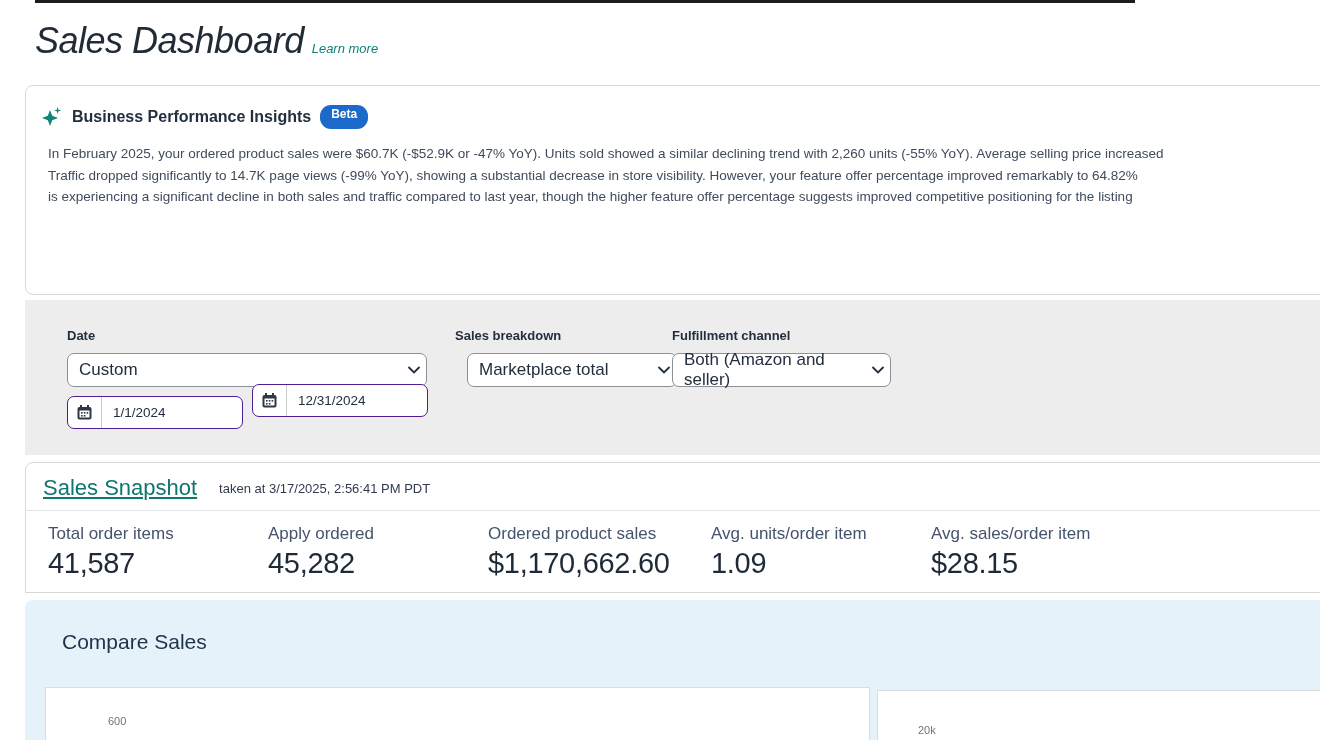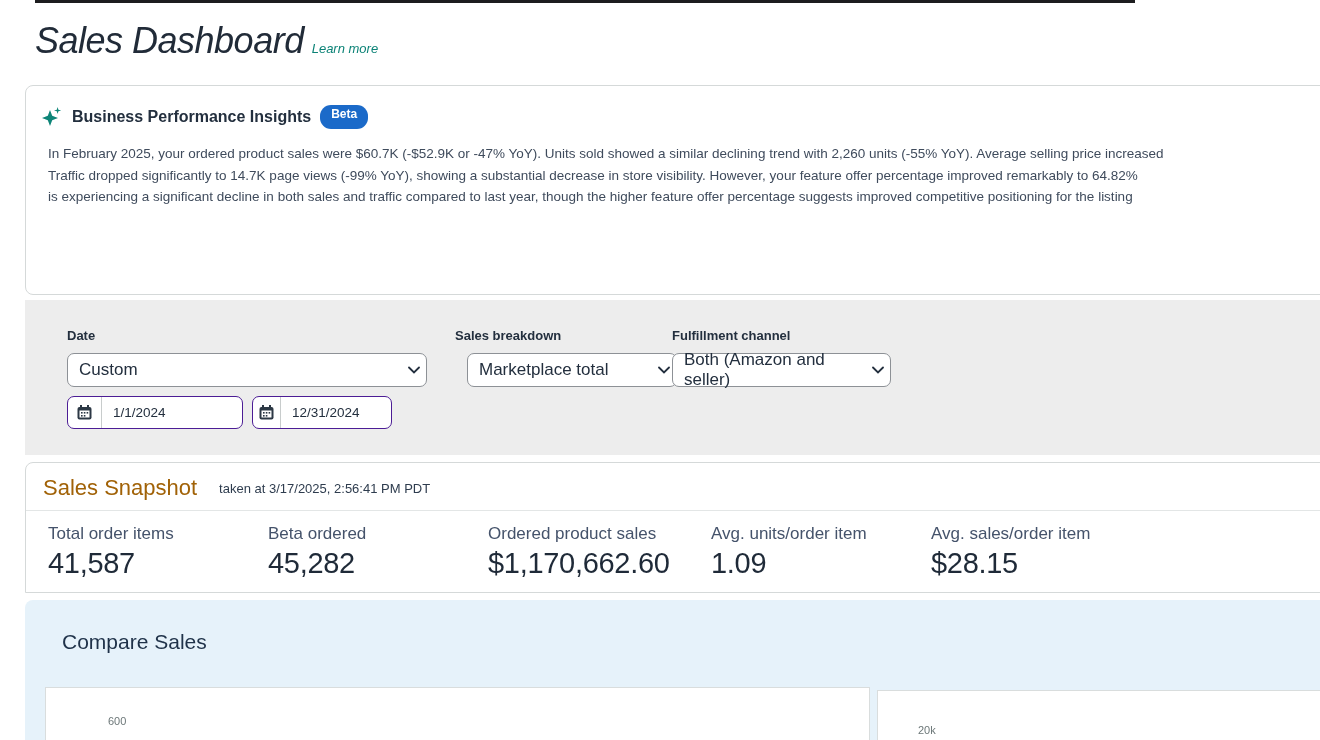--- a/index.html
+++ b/index.html
@@ -34,21 +34,21 @@
               border-right:1px solid #c8cccc; cursor:pointer; }
   .date-input input { border:none; outline:none; font-size:13.5px; color:#232f3e; width:110px;
                       padding-left:11px; font-family:"Liberation Sans", sans-serif; background:transparent; }
   .apply-btn { position:absolute; left:915px; top:354px; width:77px; height:31px; background:#17808e;
                color:#fff; border:none; border-radius:3px; font-size:14px; font-weight:700;
                cursor:pointer; font-family:"Liberation Sans", sans-serif; }
 
   .snapshot-card { position:absolute; left:25px; top:462px; width:1555px; height:131px;
                    background:#fff; border:1px solid #d5d9d9; border-radius:8px 8px 0 0; }
   .snap-head { display:flex; align-items:baseline; gap:22px; padding:12px 0 0 17px; height:47px; }
-  .snap-title { font-size:22px; font-weight:400; color:#a16207; }
+  .snap-title { font-size:22px; font-weight:400; color:#0f766e;text-decoration:underline; }
   .snap-taken { font-size:13px; color:#2e3c4e; position:relative; top:-2px; }
   .snap-divider { border-top:1px solid #e3e6e6; }
   .metrics-row { display:flex; padding:13px 0 0 22px; }
   .metric { flex:0 0 220px; }
   .metric:nth-child(3){ flex-basis:223px; }
   .metric-label { font-size:17px; color:#45536b; margin-bottom:3px; }
   .metric-value { font-size:29px; color:#1f2a38; letter-spacing:-0.3px; }
 
   .compare-band { position:absolute; left:25px; top:600px; width:1555px; height:140px;
                   background:#e6f2fa; border-radius:8px 8px 0 0; }
@@ -110,21 +110,21 @@
           <rect x="4" y="7" width="1.6" height="1.6" fill="#2c3845"></rect>
             <rect x="6.8" y="7" width="1.6" height="1.6" fill="#2c3845"></rect>
             <rect x="9.6" y="7" width="1.6" height="1.6" fill="#2c3845"></rect>
           <rect x="4" y="10" width="1.6" height="1.6" fill="#2c3845"></rect>
             <rect x="6.8" y="10" width="1.6" height="1.6" fill="#2c3845"></rect>
         </svg>
       </span>
       <input type="text" value="1/1/2024" style="">
     </div>
 
-    <div class="date-input" style="left:227px; top:96px; width:140px;justify-content:center;">
+    <div class="date-input" style="left:227px; top:84px; width:176px;">
       <span class="cal-cell">
         <svg width="15" height="15" viewBox="0 0 15 15">
           <rect x="3" y="0" width="2" height="4" fill="#2c3845"></rect>
             <rect x="10" y="0" width="2" height="4" fill="#2c3845"></rect>
           <rect x="0.5" y="2" width="14" height="12.5" rx="2" fill="#2c3845"></rect>
           <rect x="2.5" y="5.5" width="10" height="7" fill="#fff"></rect>
           <rect x="4" y="7" width="1.6" height="1.6" fill="#2c3845"></rect>
             <rect x="6.8" y="7" width="1.6" height="1.6" fill="#2c3845"></rect>
             <rect x="9.6" y="7" width="1.6" height="1.6" fill="#2c3845"></rect>
           <rect x="4" y="10" width="1.6" height="1.6" fill="#2c3845"></rect>
@@ -162,21 +162,21 @@
       <span class="snap-title">Sales Snapshot</span>
       <span class="snap-taken">taken at 3/17/2025, 2:56:41 PM PDT</span>
     </div>
     <div class="snap-divider"></div>
     <div class="metrics-row">
       <div class="metric">
         <div class="metric-label">Total order items</div>
         <div class="metric-value">41,587</div>
       </div>
       <div class="metric">
-        <div class="metric-label">Beta ordered</div>
+        <div class="metric-label">Apply ordered</div>
         <div class="metric-value">45,282</div>
       </div>
       <div class="metric">
         <div class="metric-label">Ordered product sales</div>
         <div class="metric-value">$1,170,662.60</div>
       </div>
       <div class="metric">
         <div class="metric-label">Avg. units/order item</div>
         <div class="metric-value">1.09</div>
       </div>

